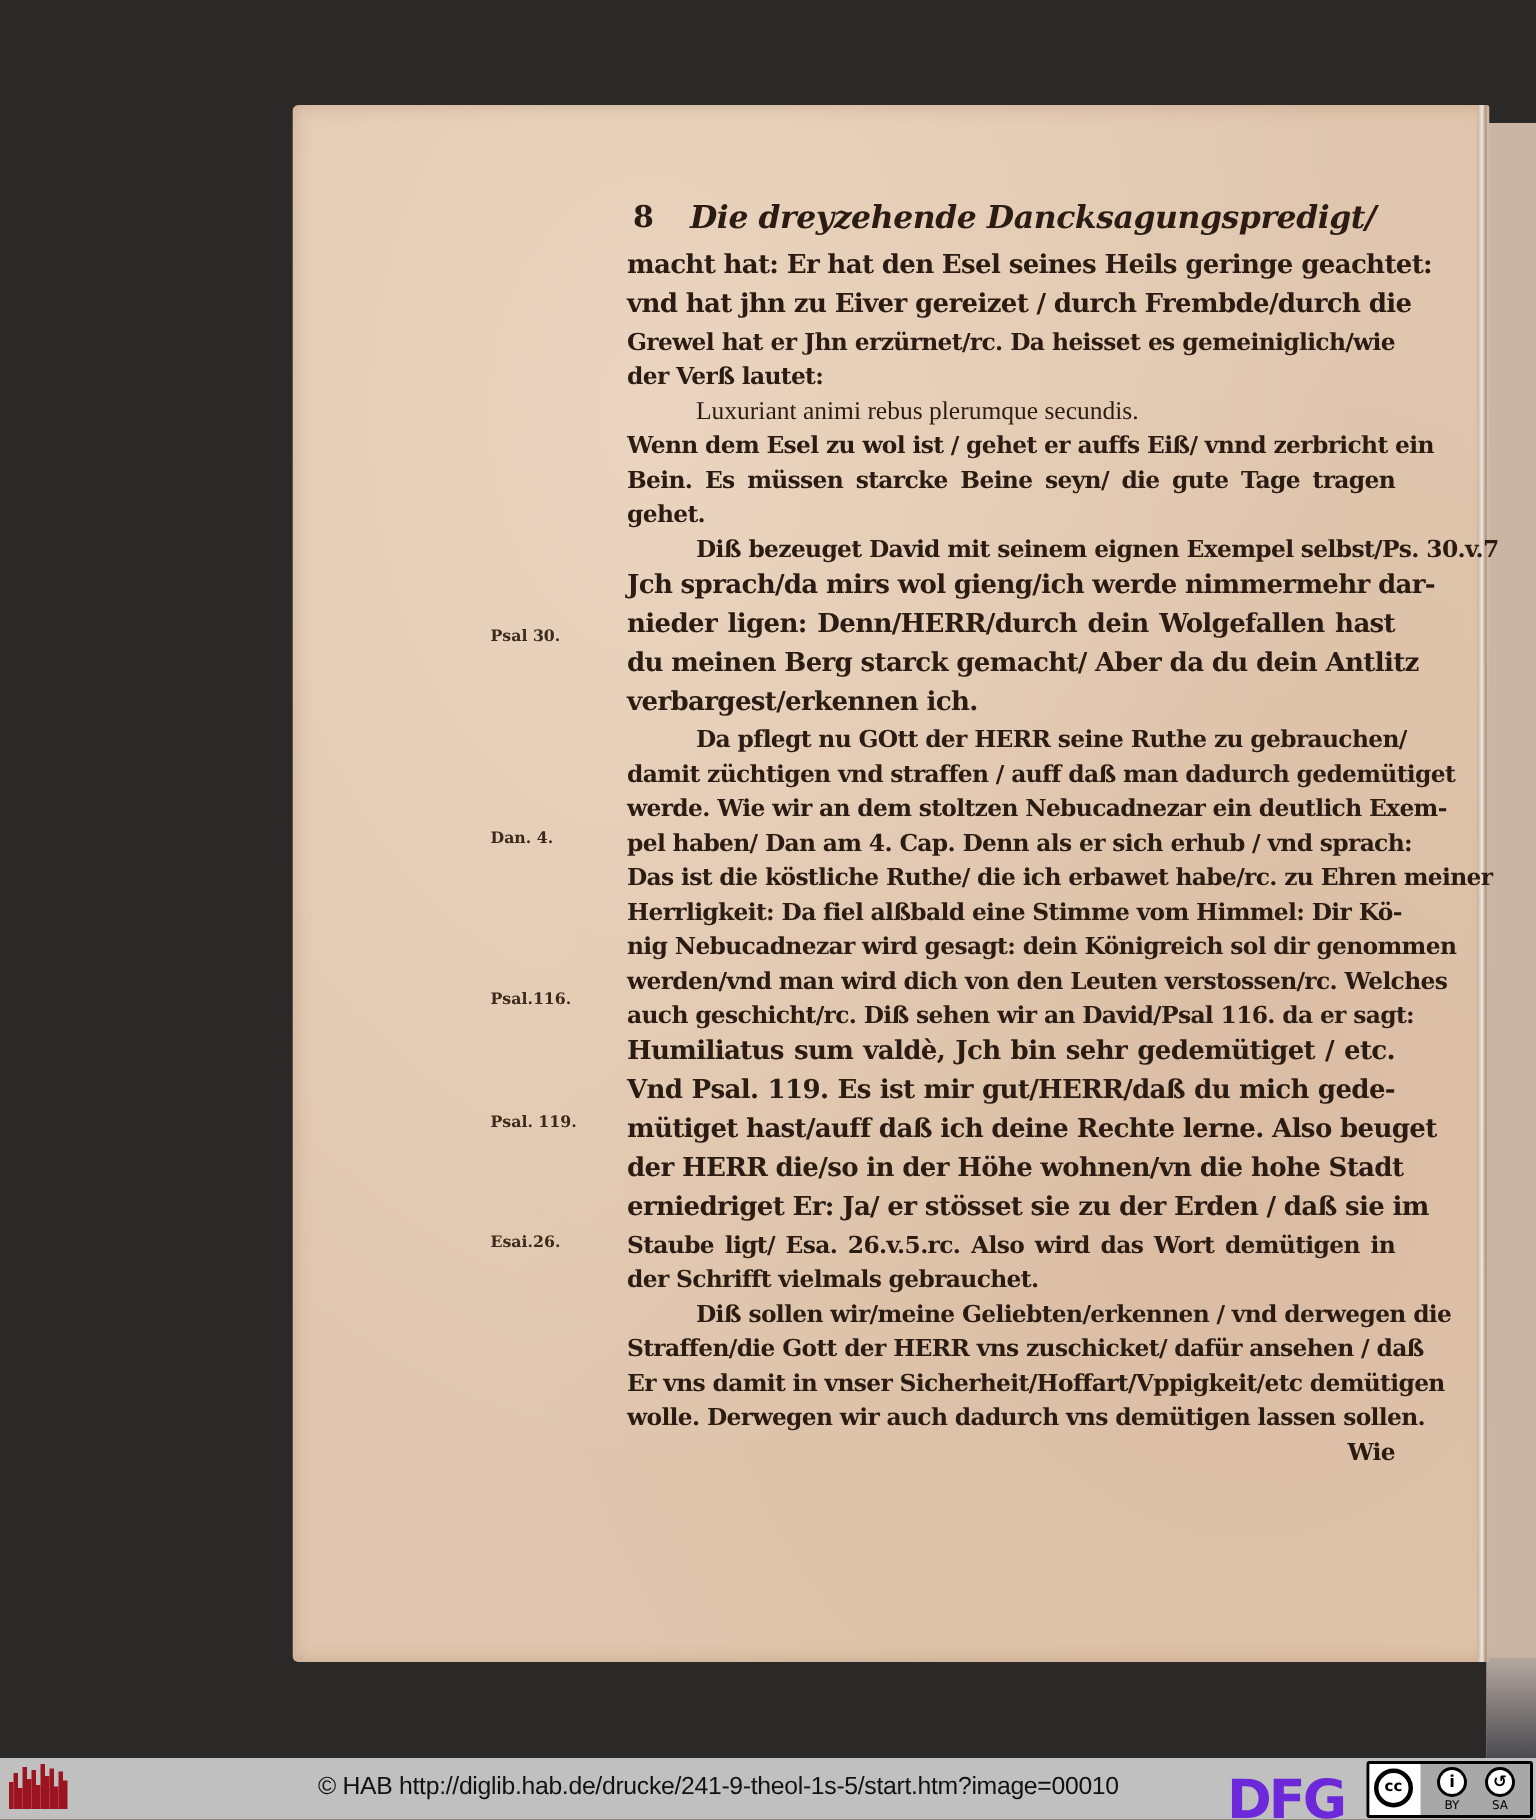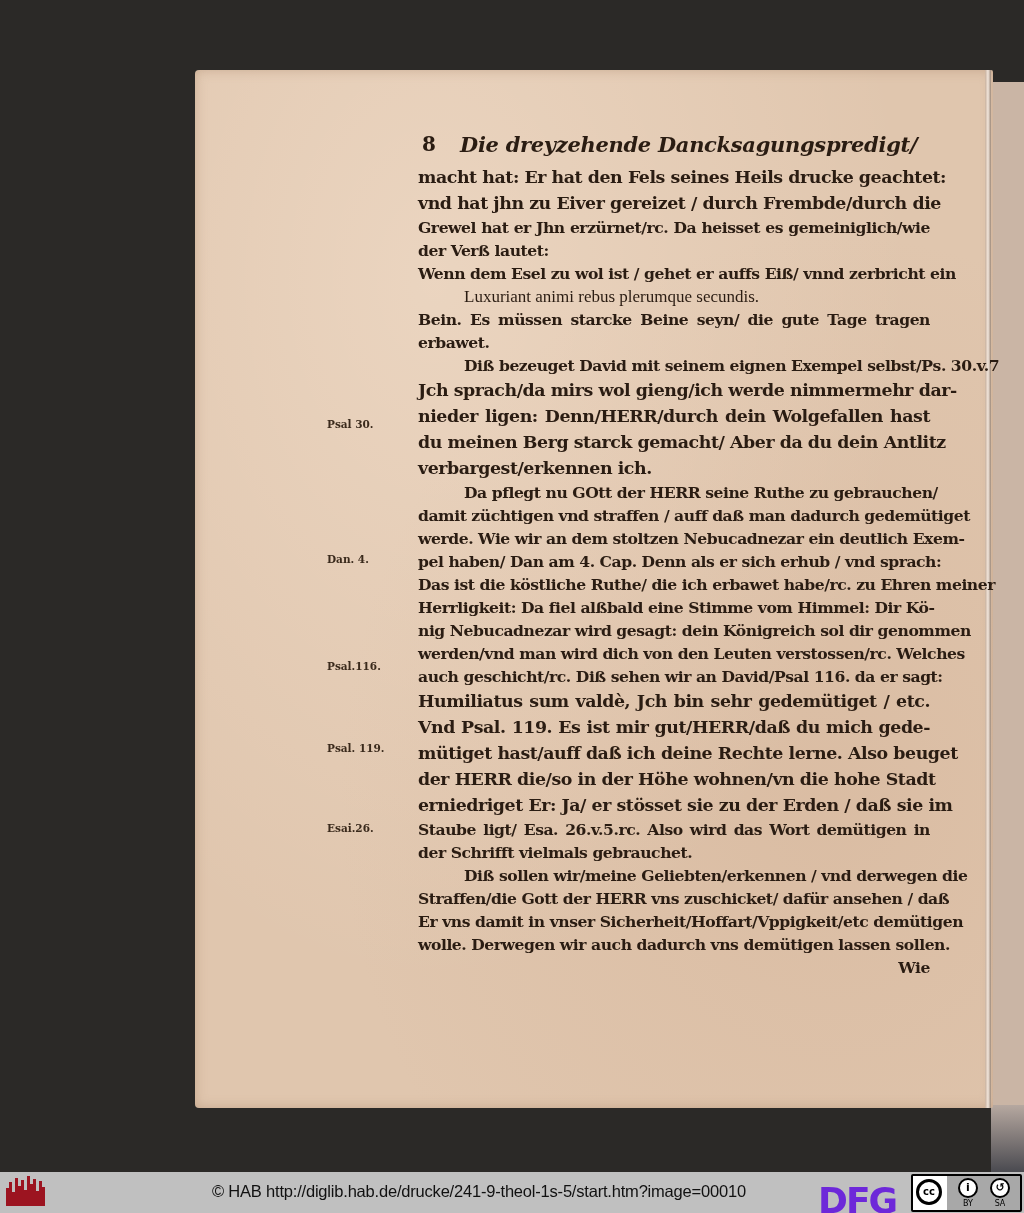--- a/index.html
+++ b/index.html
@@ -112,28 +112,28 @@
   <div class="next-page-shade"></div>
   <div class="page"></div>
   <div class="page-right-spine"></div>
 
   <div class="text-block">
     <div class="header-line">
       <span class="page-num">8</span>
       <span class="running-title">Die dreyzehende Dancksagungspredigt/</span>
     </div>
     <div id="lines">
-        <div class="line big">macht hat: Er hat den Fels seines Heils drucke geachtet:</div>
+        <div class="line big">macht hat: Er hat den Esel seines Heils geringe geachtet:</div>
         <div class="line big">vnd hat jhn zu Eiver gereizet / durch Frembde/durch die</div>
         <div class="line">Grewel hat er Jhn erzürnet/rc. Da heisset es gemeiniglich/wie</div>
         <div class="line left">der Verß lautet:</div>
+        <div class="line latin indent">Luxuriant animi rebus plerumque secundis.</div>
         <div class="line">Wenn dem Esel zu wol ist / gehet er auffs Eiß/ vnnd zerbricht ein</div>
-        <div class="line latin indent">Luxuriant animi rebus plerumque secundis.</div>
         <div class="line">Bein. Es müssen starcke Beine seyn/ die gute Tage tragen</div>
-        <div class="line left">erbawet.</div>
+        <div class="line left">gehet.</div>
         <div class="line indent">Diß bezeuget David mit seinem eignen Exempel selbst/Ps. 30.v.7</div>
         <div class="line big">Jch sprach/da mirs wol gieng/ich werde nimmermehr dar-</div>
         <div class="line big">nieder ligen: Denn/HERR/durch dein Wolgefallen hast</div>
         <div class="line big">du meinen Berg starck gemacht/ Aber da du dein Antlitz</div>
         <div class="line big left">verbargest/erkennen ich.</div>
         <div class="line indent">Da pflegt nu GOtt der HERR seine Ruthe zu gebrauchen/</div>
         <div class="line">damit züchtigen vnd straffen / auff daß man dadurch gedemütiget</div>
         <div class="line">werde. Wie wir an dem stoltzen Nebucadnezar ein deutlich Exem-</div>
         <div class="line">pel haben/ Dan am 4. Cap. Denn als er sich erhub / vnd sprach:</div>
         <div class="line">Das ist die köstliche Ruthe/ die ich erbawet habe/rc. zu Ehren meiner</div>

